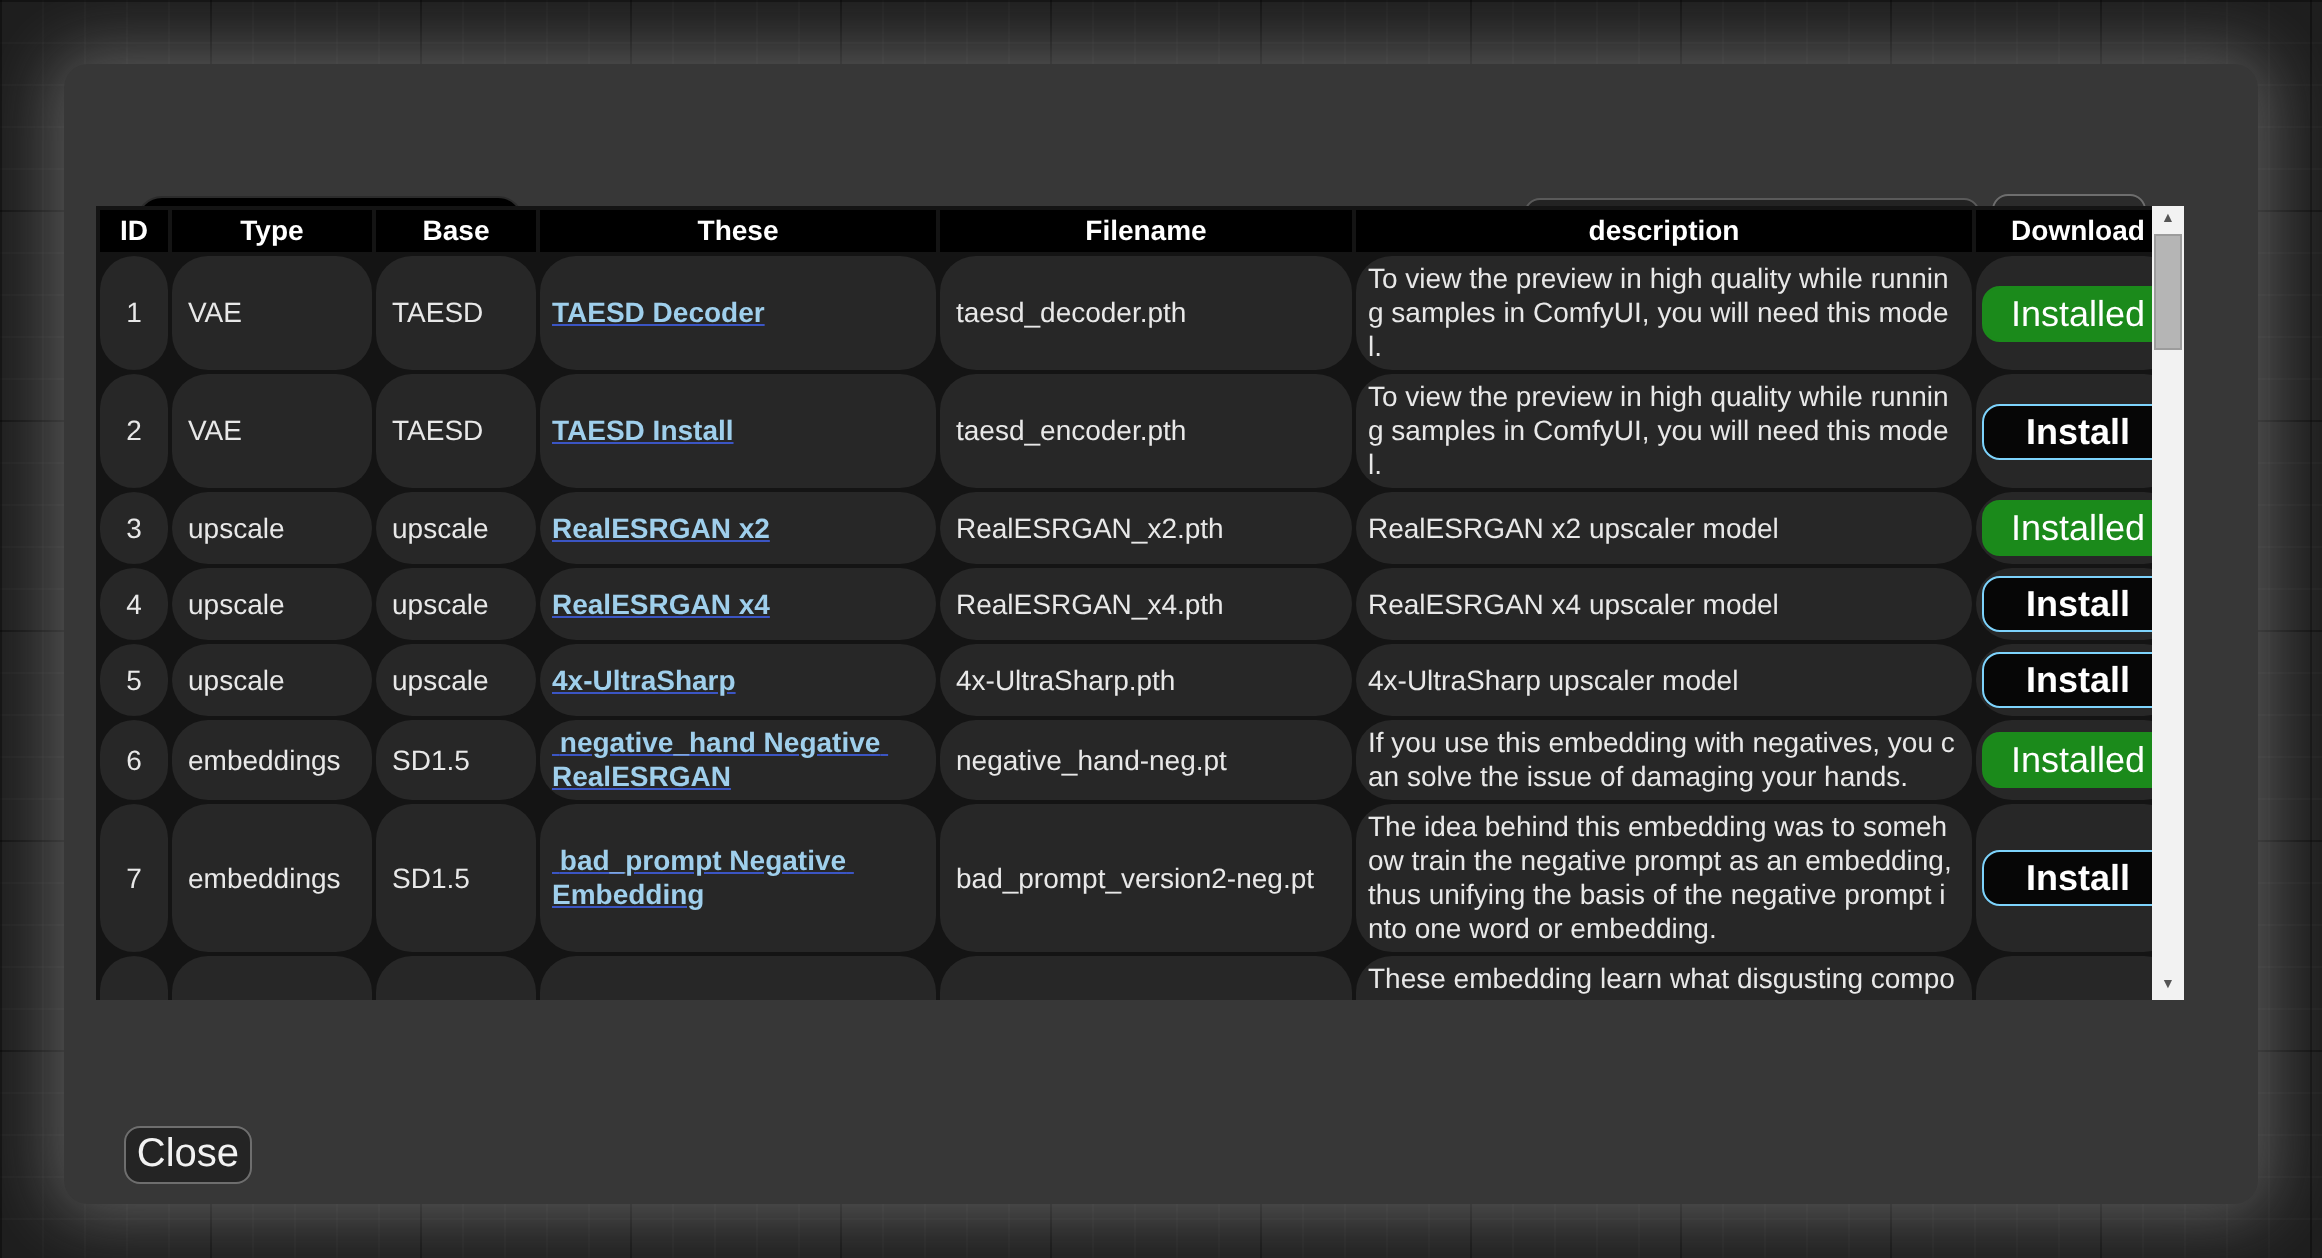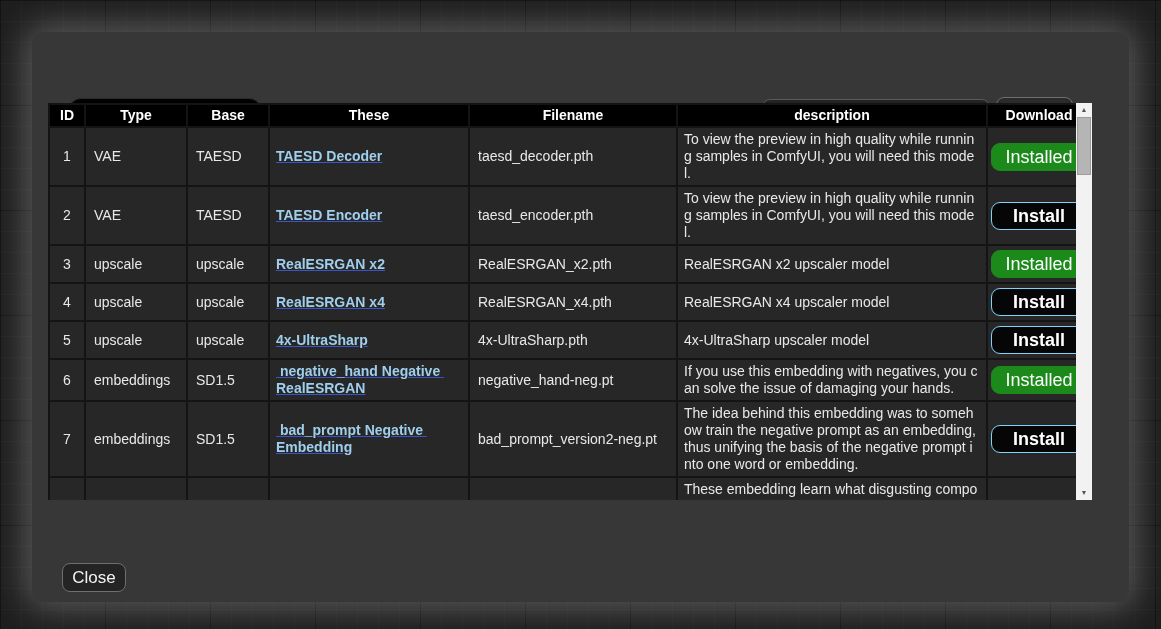--- a/index.html
+++ b/index.html
@@ -38,38 +38,38 @@
     color:#ddd; font-size:14px; padding:0 9px; outline:none;
     font-family:"Liberation Sans", sans-serif;
   }
   .search-input::placeholder { color:#7c7c7c; }
 
   .btn {
     background:#2b2b2b; border:1px solid #6e6e6e; border-radius:8px;
     color:#f2f2f2; font-family:"Liberation Sans", sans-serif; cursor:pointer;
   }
   .search-btn { position:absolute; top:65px; right:56px; width:77px; height:29px; font-size:19px; }
-  .close-btn  { position:absolute; left:30px; bottom:10px; width:64px; height:29px; font-size:17px; background:#242424; }
+  .close-btn  { position:absolute; left:30px; bottom:10px; width:64px; height:29px; font-size:20px; background:#242424; }
 
   
   .table-wrap {
     position:absolute; left:16px; top:71px; width:1044px; height:397px;
     overflow:hidden; background:#8b5cf6;
   }
   table {
     border-collapse:separate; border-spacing:2px; table-layout:fixed;
     width:1028px; background:#141414;
   }
   th {
     background:#000; color:#fff; font-size:14px; font-weight:bold;
     padding:3px 2px; text-align:center; line-height:15px;
   }
   td {
     background:#272727; color:#e8e8e8; font-size:14px; line-height:17px;
-    vertical-align:middle; padding:2px 8px;
+    vertical-align:middle; padding:2px 8px;border-radius:18px;
   }
   td.c-id   { text-align:center; padding:2px 2px; }
   td.c-name { padding:2px 6px;margin-left:34px; }
   td.c-name a {
     color:#9fcfec; font-weight:bold; text-decoration:underline;
     text-decoration-color:#3b55c4; white-space:pre-wrap; cursor:pointer;
   }
   td.c-desc { padding:3px 6px; word-break:break-all; }
   td.c-dl   { padding:3px 2px; text-align:center; }
 
@@ -145,21 +145,21 @@
               <td class="c-file">taesd_decoder.pth</td>
               <td class="c-desc">To view the preview in high quality while running samples in ComfyUI, you will need this model.</td>
               <td class="c-dl">
                 <button class="dl-btn installed">Installed</button>
               </td>
             </tr>
             <tr>
               <td class="c-id">2</td>
               <td class="c-type">VAE</td>
               <td class="c-base">TAESD</td>
-              <td class="c-name"><a>TAESD Encoder</a></td>
+              <td class="c-name"><a>TAESD Install</a></td>
               <td class="c-file">taesd_encoder.pth</td>
               <td class="c-desc">To view the preview in high quality while running samples in ComfyUI, you will need this model.</td>
               <td class="c-dl">
                 <button class="dl-btn install">Install</button>
               </td>
             </tr>
             <tr>
               <td class="c-id">3</td>
               <td class="c-type">upscale</td>
               <td class="c-base">upscale</td>

